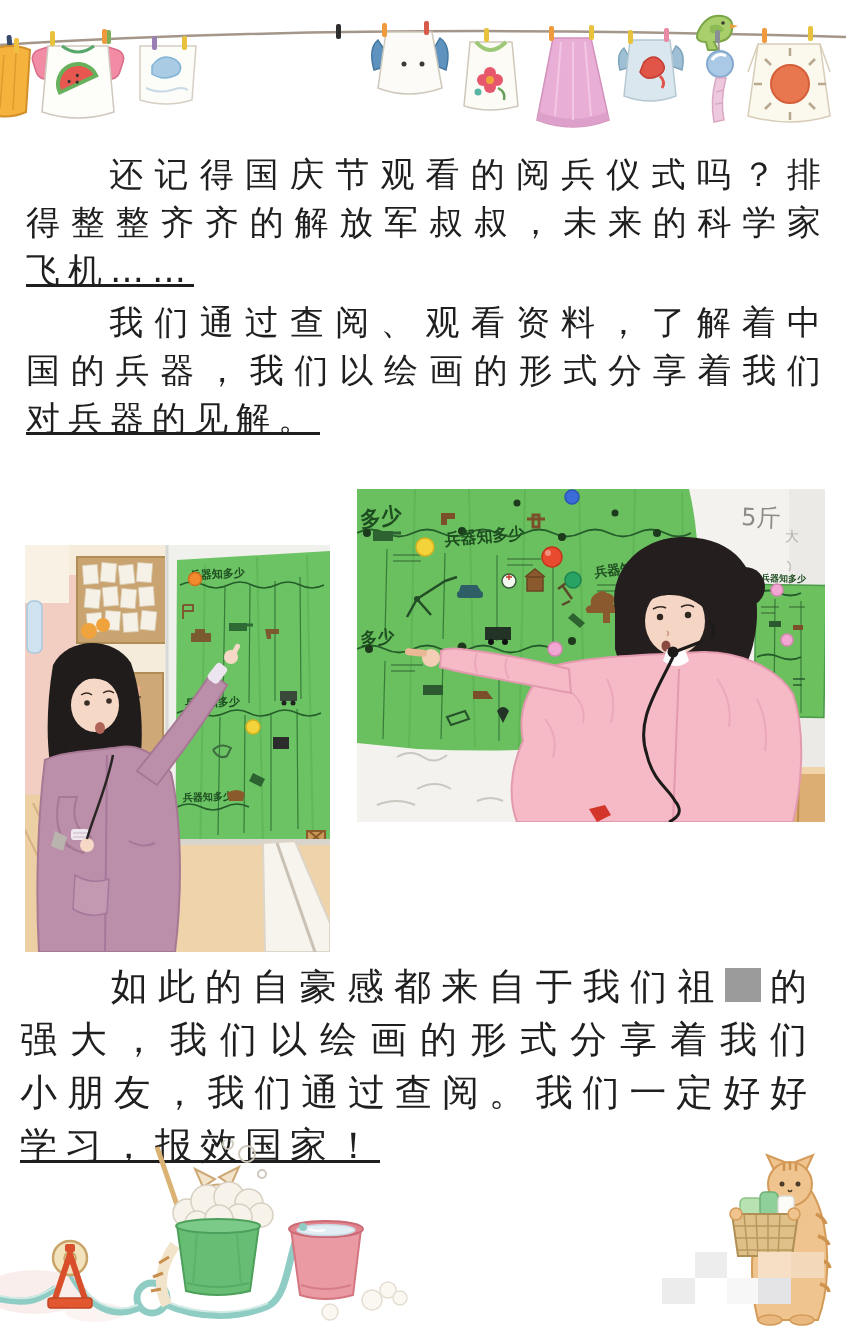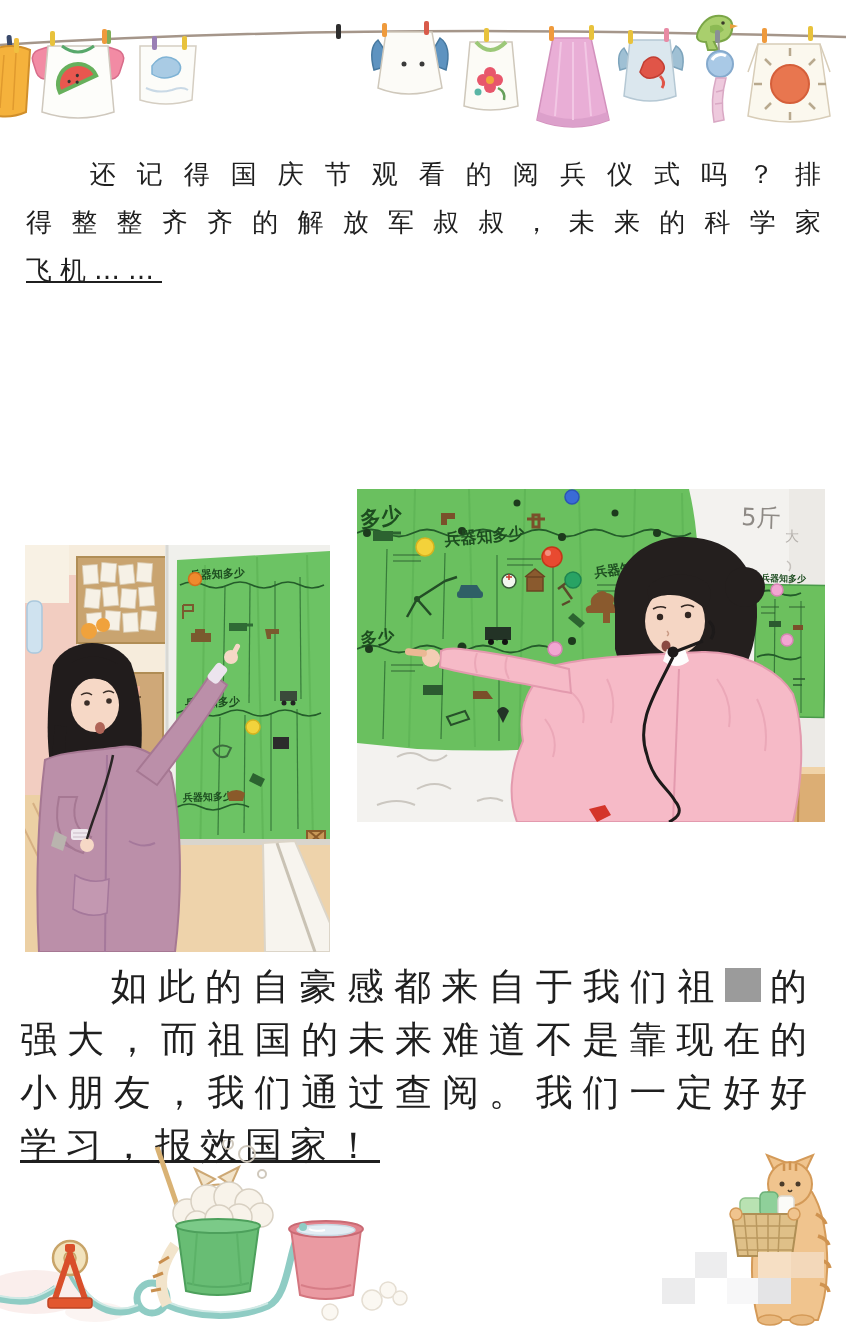--- a/index.html
+++ b/index.html
@@ -9,21 +9,21 @@
     font-family:"DejaVu Sans",sans-serif;color:#1f1f1f;
   }
   .deco{position:absolute;display:block;}
   .top-border{top:0;left:0;}
   .bottom-border{top:1140px;left:0;}
   .photo{position:absolute;display:block;}
   .photo-left{left:25px;top:545px;}
   .photo-right{left:357px;top:489px;}
 
   .text-block{position:absolute;left:26px;right:24px;}
-  .tb12{top:150px;font-size:26px;line-height:48px;}
+  .tb12{top:150px;font-size:34px;line-height:48px;}
   .tb3{top:960px;left:20px;right:38px;font-size:37px;line-height:53px;}
   .para{margin:0;}
   .para+.para{margin-top:4px;}
   .line{
     text-align:justify;text-align-last:justify;
     text-justify:inter-character;
     letter-spacing:1px;white-space:normal;
   }
   .line.short{text-align-last:left;letter-spacing:8px;text-decoration:underline;}
   .line.indent{text-indent:2.45em;}
@@ -153,20 +153,25 @@
       <rect x="16" y="-8" width="5" height="15" rx="2" fill="#ef9a3c"></rect>
       <rect x="62" y="-10" width="5" height="15" rx="2" fill="#e8c23c"></rect>
     </g>
   </svg>
 
   <div class="text-block tb12">
     <div class="para">
       <div class="line indent">还记得国庆节观看的阅兵仪式吗？排</div>
       <div class="line">得整整齐齐的解放军叔叔，未来的科学家</div>
       <div class="line short">飞机……</div>
+    </div>
+    <div class="para">
+      <div class="line indent">我们通过查阅、观看资料，了解着中</div>
+      <div class="line">国的兵器，我们以绘画的形式分享着我们</div>
+      <div class="line short">对兵器的见解。</div>
     </div>
   </div>
 
   <svg class="photo photo-left" width="305" height="407" viewBox="0 0 305 407">
 
     <rect x="0" y="0" width="305" height="407" fill="#f2e0c8"></rect>
     <rect x="0" y="0" width="150" height="255" fill="#f6ecdc"></rect>
     <rect x="0" y="30" width="52" height="235" fill="#f2cdc1"></rect>
     <rect x="0" y="0" width="44" height="58" fill="#f8f1e4"></rect>
     <rect x="2" y="56" width="15" height="52" rx="6" fill="#cfe2ef" stroke="#aac8dd" stroke-width="1.5"></rect>
@@ -449,21 +454,21 @@
       <path d="M352,132 q8,8 2,18" stroke="#1d1a1a" stroke-width="3" fill="none"></path>
       <line x1="346" y1="152" x2="320" y2="162" stroke="#1d1a1a" stroke-width="3"></line>
       <circle cx="316" cy="163" r="5.5" fill="#1d1a1a"></circle>
       <path d="M316,168 C300,202 278,232 290,266 C296,292 312,300 318,312 C328,324 318,330 312,333" stroke="#1d1a1a" stroke-width="3" fill="none"></path>
       <path d="M232,320 l16,-4 6,10 -14,7 Z" fill="#d4352a"></path>
     </g>
   </svg>
 
   <div class="text-block tb3">
     <div class="line indent"><span>如此的自豪感都来自于我们祖</span><span class="censor"></span><span>的</span></div>
-    <div class="line">强大，而祖国的未来难道不是靠现在的</div>
+    <div class="line">强大，我们以绘画的形式分享着我们</div>
     <div class="line">小朋友，我们通过查阅。我们一定好好</div>
     <div class="line short">学习，报效国家！</div>
   </div>
 
   <svg class="deco bottom-border" width="846" height="194" viewBox="0 0 846 194">
     <ellipse cx="35" cy="152" rx="52" ry="22" fill="#f8e7e4" opacity="0.7"></ellipse>
     <ellipse cx="95" cy="172" rx="30" ry="10" fill="#f8ece9" opacity="0.6"></ellipse>
 
     <g>
       <path d="M-5,158 C30,166 42,158 56,148" stroke="#8fccc4" stroke-width="7" fill="none"></path>

